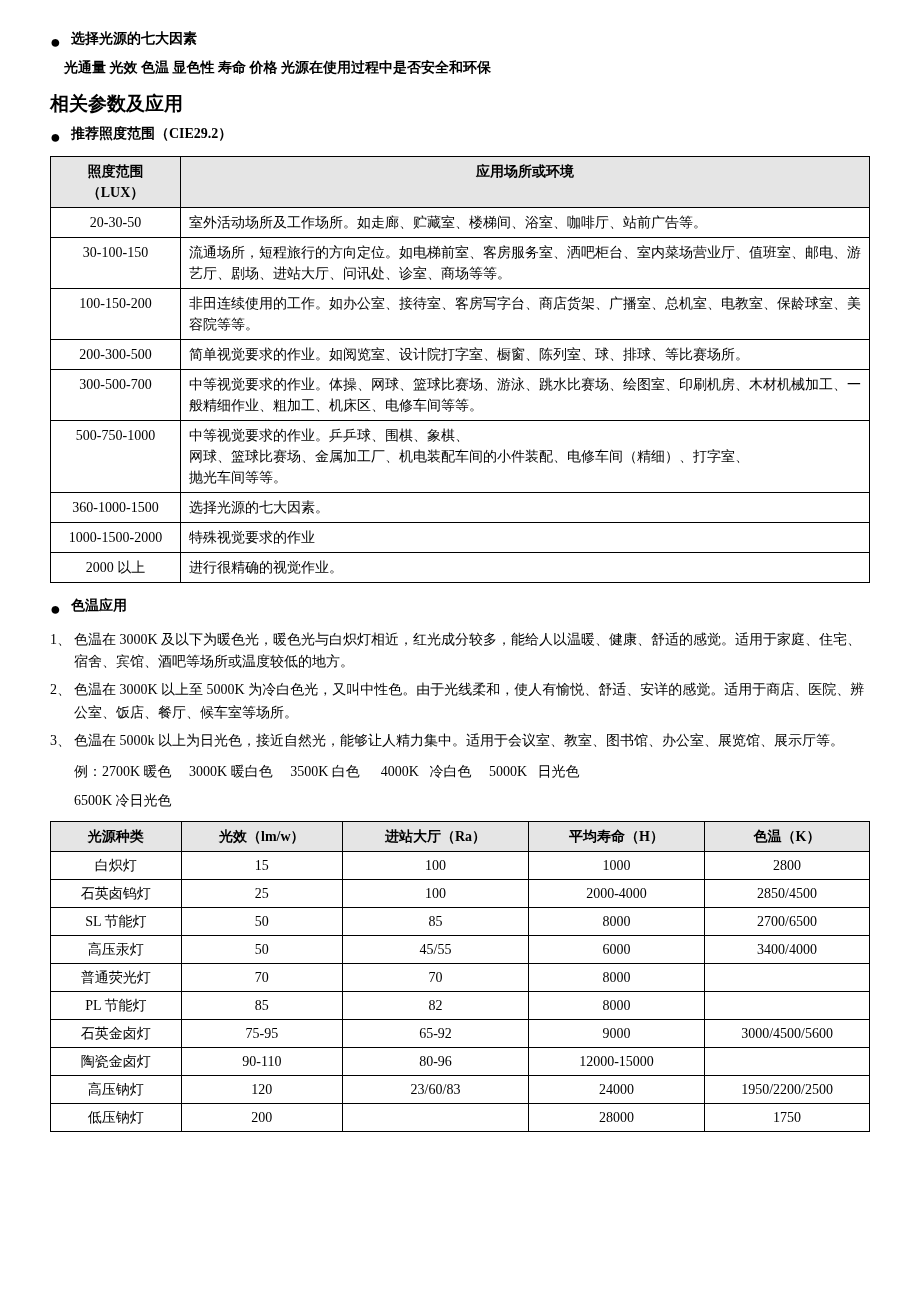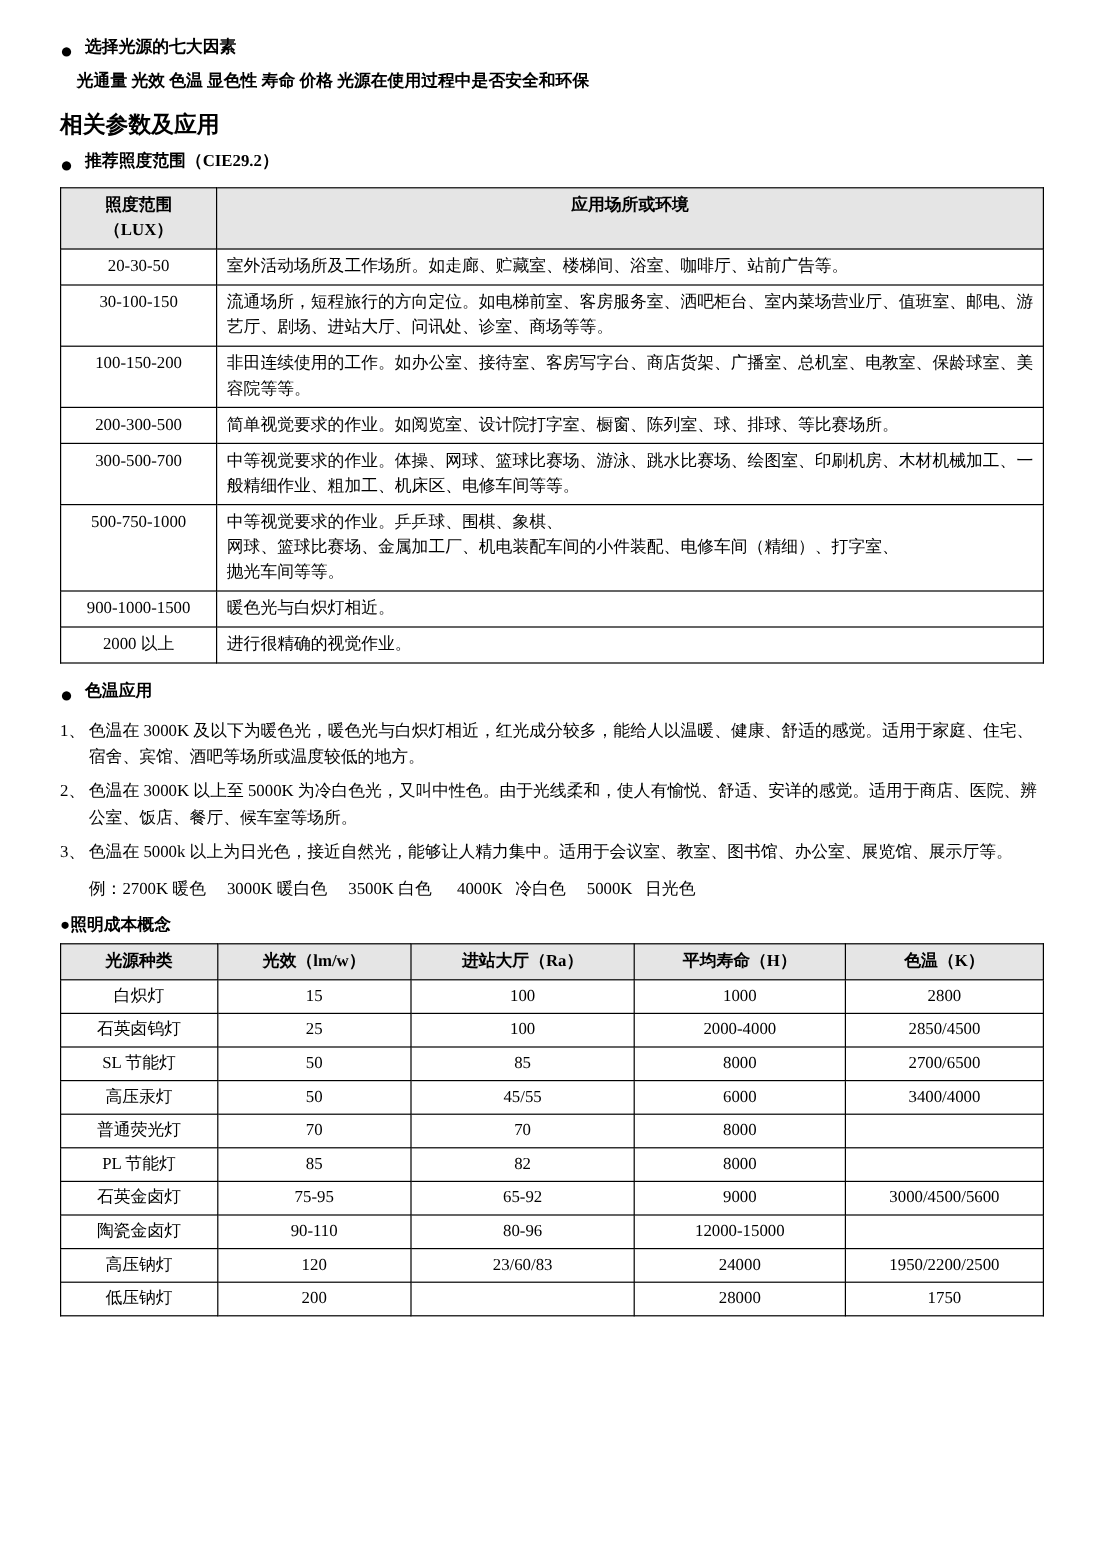--- a/index.html
+++ b/index.html
@@ -127,22 +127,26 @@
           <td class="col-lux">300-500-700</td>
           <td style="white-space: pre-line;">中等视觉要求的作业。体操、网球、篮球比赛场、游泳、跳水比赛场、绘图室、印刷机房、木材机械加工、一般精细作业、粗加工、机床区、电修车间等等。</td>
         </tr>
         <tr>
           <td class="col-lux">500-750-1000</td>
           <td style="white-space: pre-line;">中等视觉要求的作业。乒乒球、围棋、象棋、
 网球、篮球比赛场、金属加工厂、机电装配车间的小件装配、电修车间（精细）、打字室、
 抛光车间等等。</td>
         </tr>
         <tr>
-          <td class="col-lux">900-1000-1500</td>
-          <td style="white-space: pre-line;">暖色光与白炽灯相近。</td>
+          <td class="col-lux">360-1000-1500</td>
+          <td style="white-space: pre-line;">选择光源的七大因素。</td>
+        </tr>
+        <tr>
+          <td class="col-lux">1000-1500-2000</td>
+          <td style="white-space: pre-line;">特殊视觉要求的作业</td>
         </tr>
         <tr>
           <td class="col-lux">2000 以上</td>
           <td style="white-space: pre-line;">进行很精确的视觉作业。</td>
         </tr>
       </tbody>
   </table>
 </div>
 
 <div class="bullet-section">
@@ -160,24 +164,26 @@
         <span>色温在 3000K 以上至 5000K 为冷白色光，又叫中性色。由于光线柔和，使人有愉悦、舒适、安详的感觉。适用于商店、医院、辨公室、饭店、餐厅、候车室等场所。</span>
       </div>
       <div class="numbered-item" style="line-height: 1.6;">
         <span class="num-label">3、</span>
         <span>色温在 5000k 以上为日光色，接近自然光，能够让人精力集中。适用于会议室、教室、图书馆、办公室、展览馆、展示厅等。</span>
       </div>
     </div>
   <div class="example-row">
     <span>例：2700K  暖色&nbsp;&nbsp;&nbsp;&nbsp;&nbsp;3000K  暖白色&nbsp;&nbsp;&nbsp;&nbsp;&nbsp;3500K  白色&nbsp;&nbsp;&nbsp;&nbsp;&nbsp;&nbsp;4000K&nbsp;&nbsp; 冷白色&nbsp;&nbsp;&nbsp;&nbsp;&nbsp;5000K&nbsp;&nbsp; 日光色</span>
   </div>
+  <div class="example-row" style="margin-top: 0;">
+    <span>6500K  冷日光色</span>
+  </div>
 </div>
 
 <div class="small-table-wrapper">
-  <div style="font-weight: bold; margin-bottom: 4px;">●照明成本概念</div>
   <table class="small-table">
     <thead>
       <tr id="cost-headers">
           <th>光源种类</th>
           <th>光效（lm/w）</th>
           <th>进站大厅（Ra）</th>
           <th>平均寿命（H）</th>
           <th>色温（K）</th>
         </tr>
     </thead>

